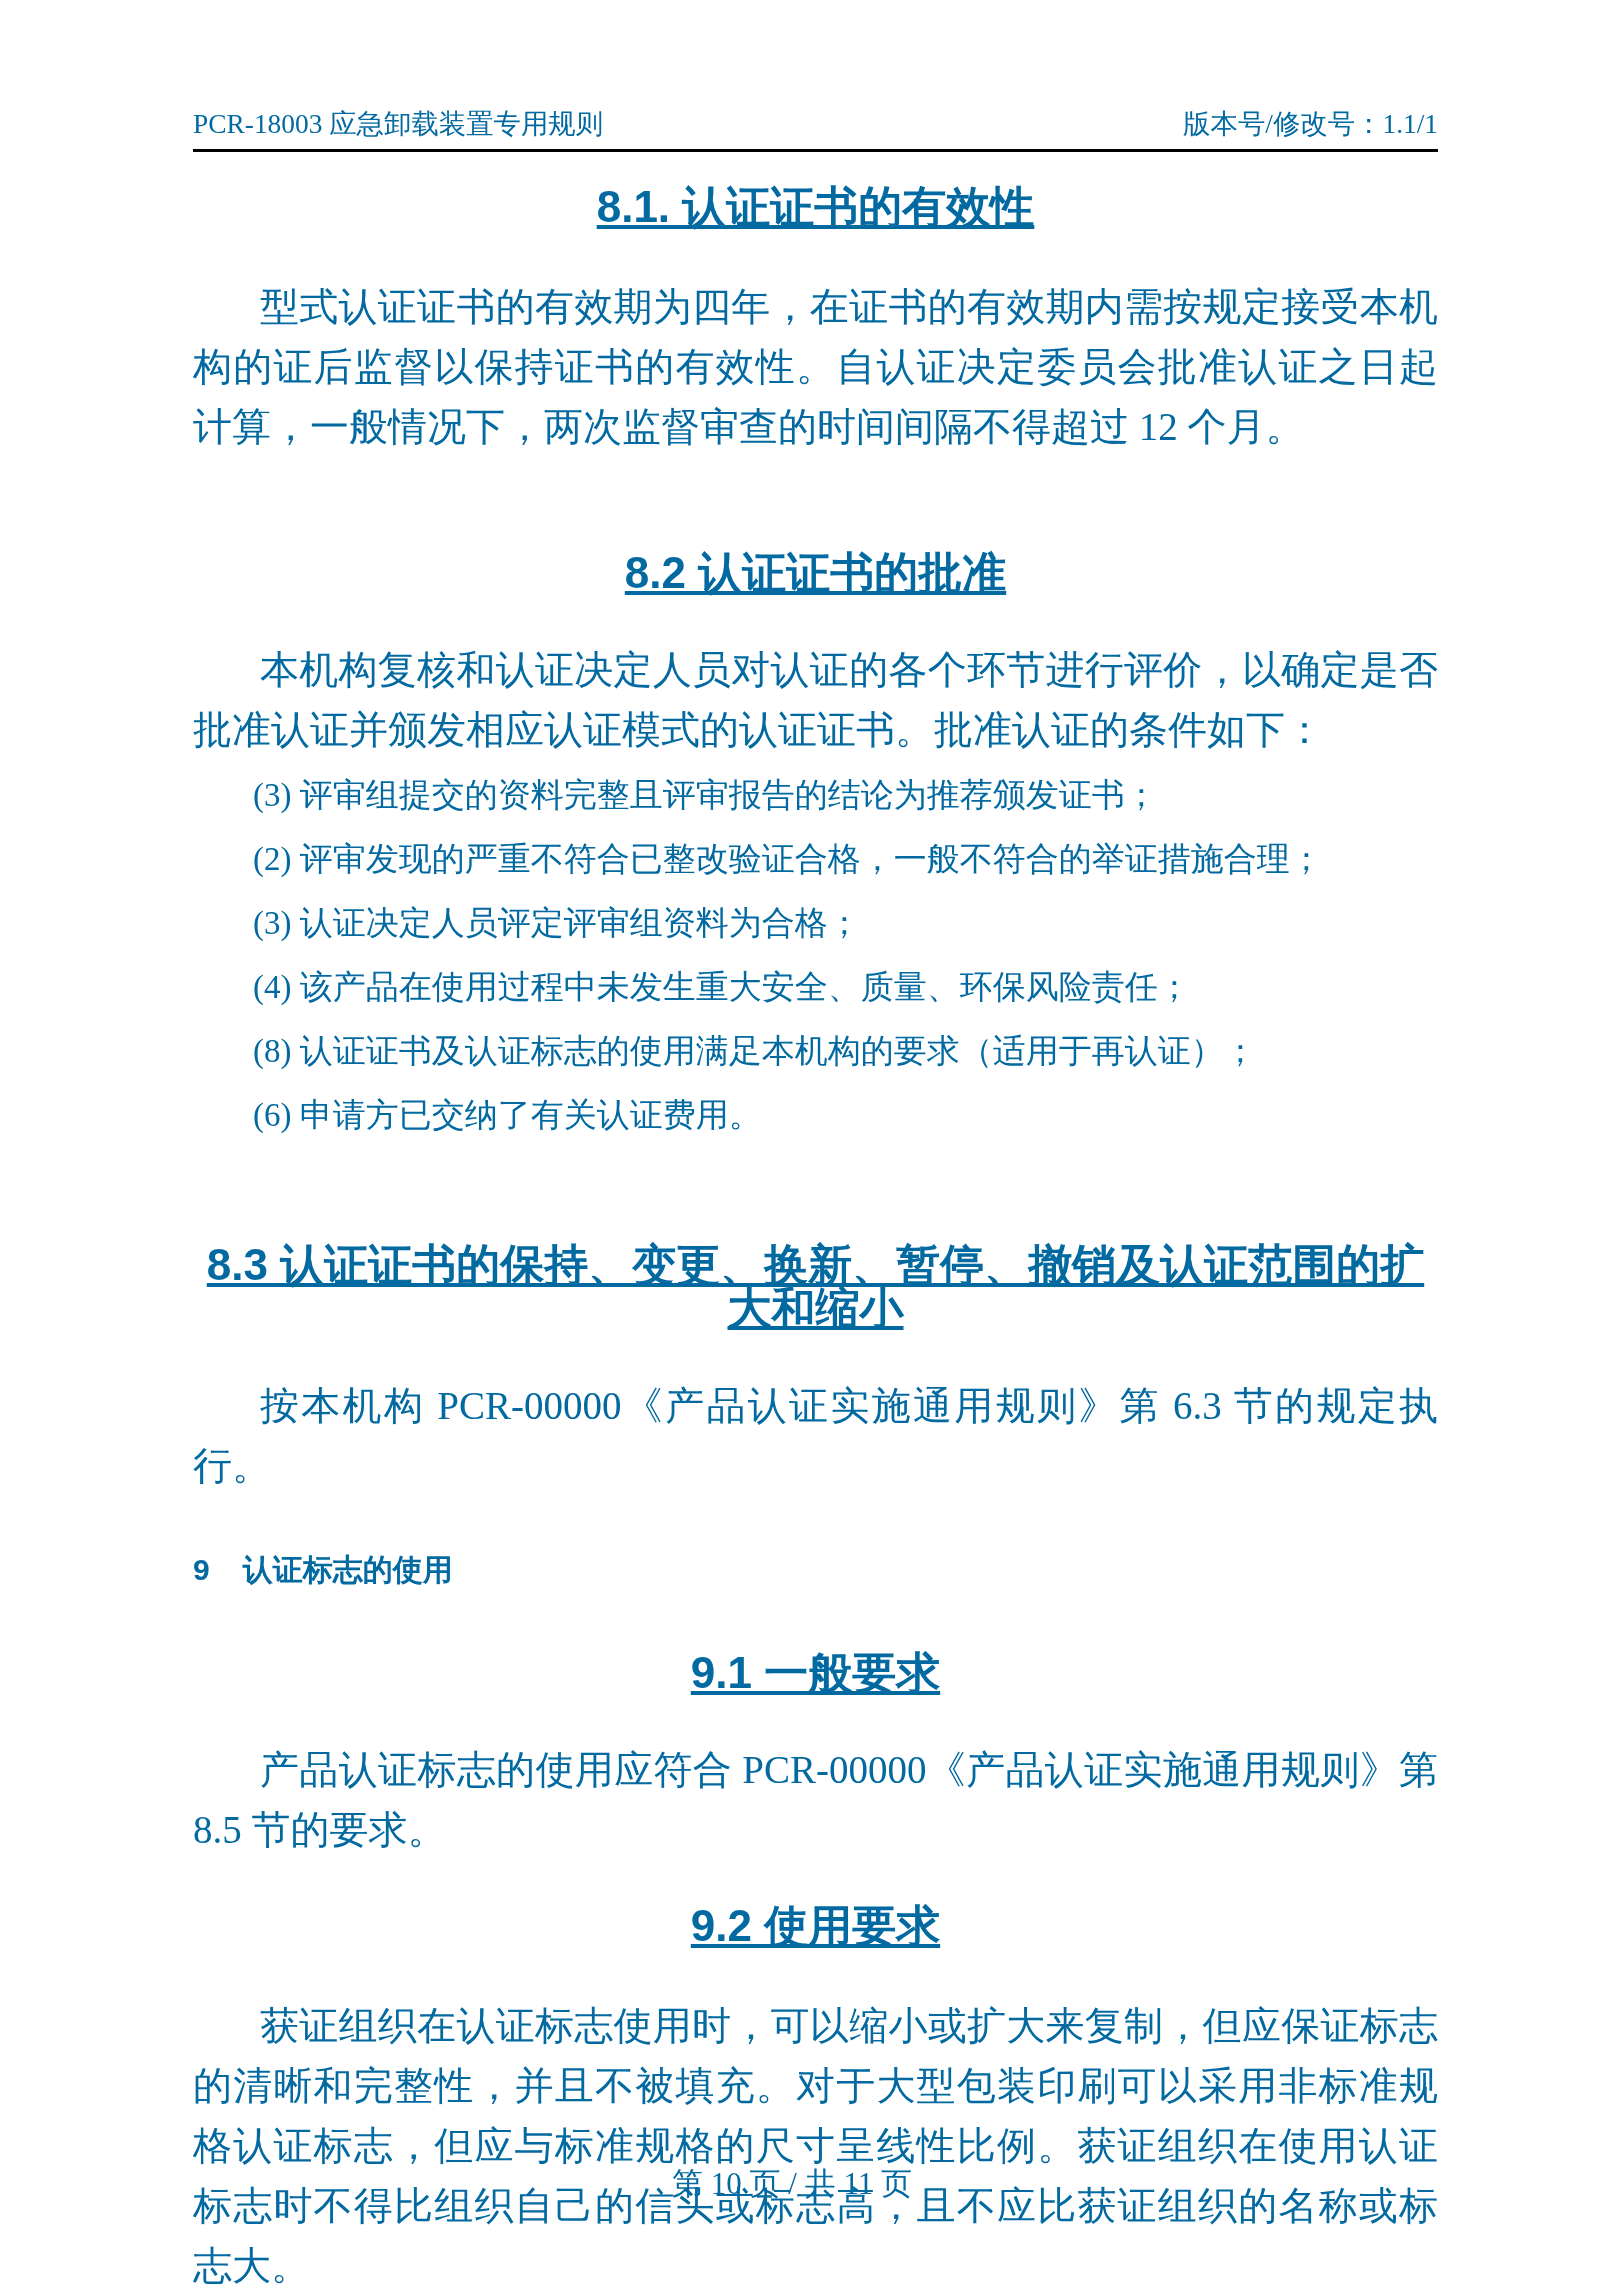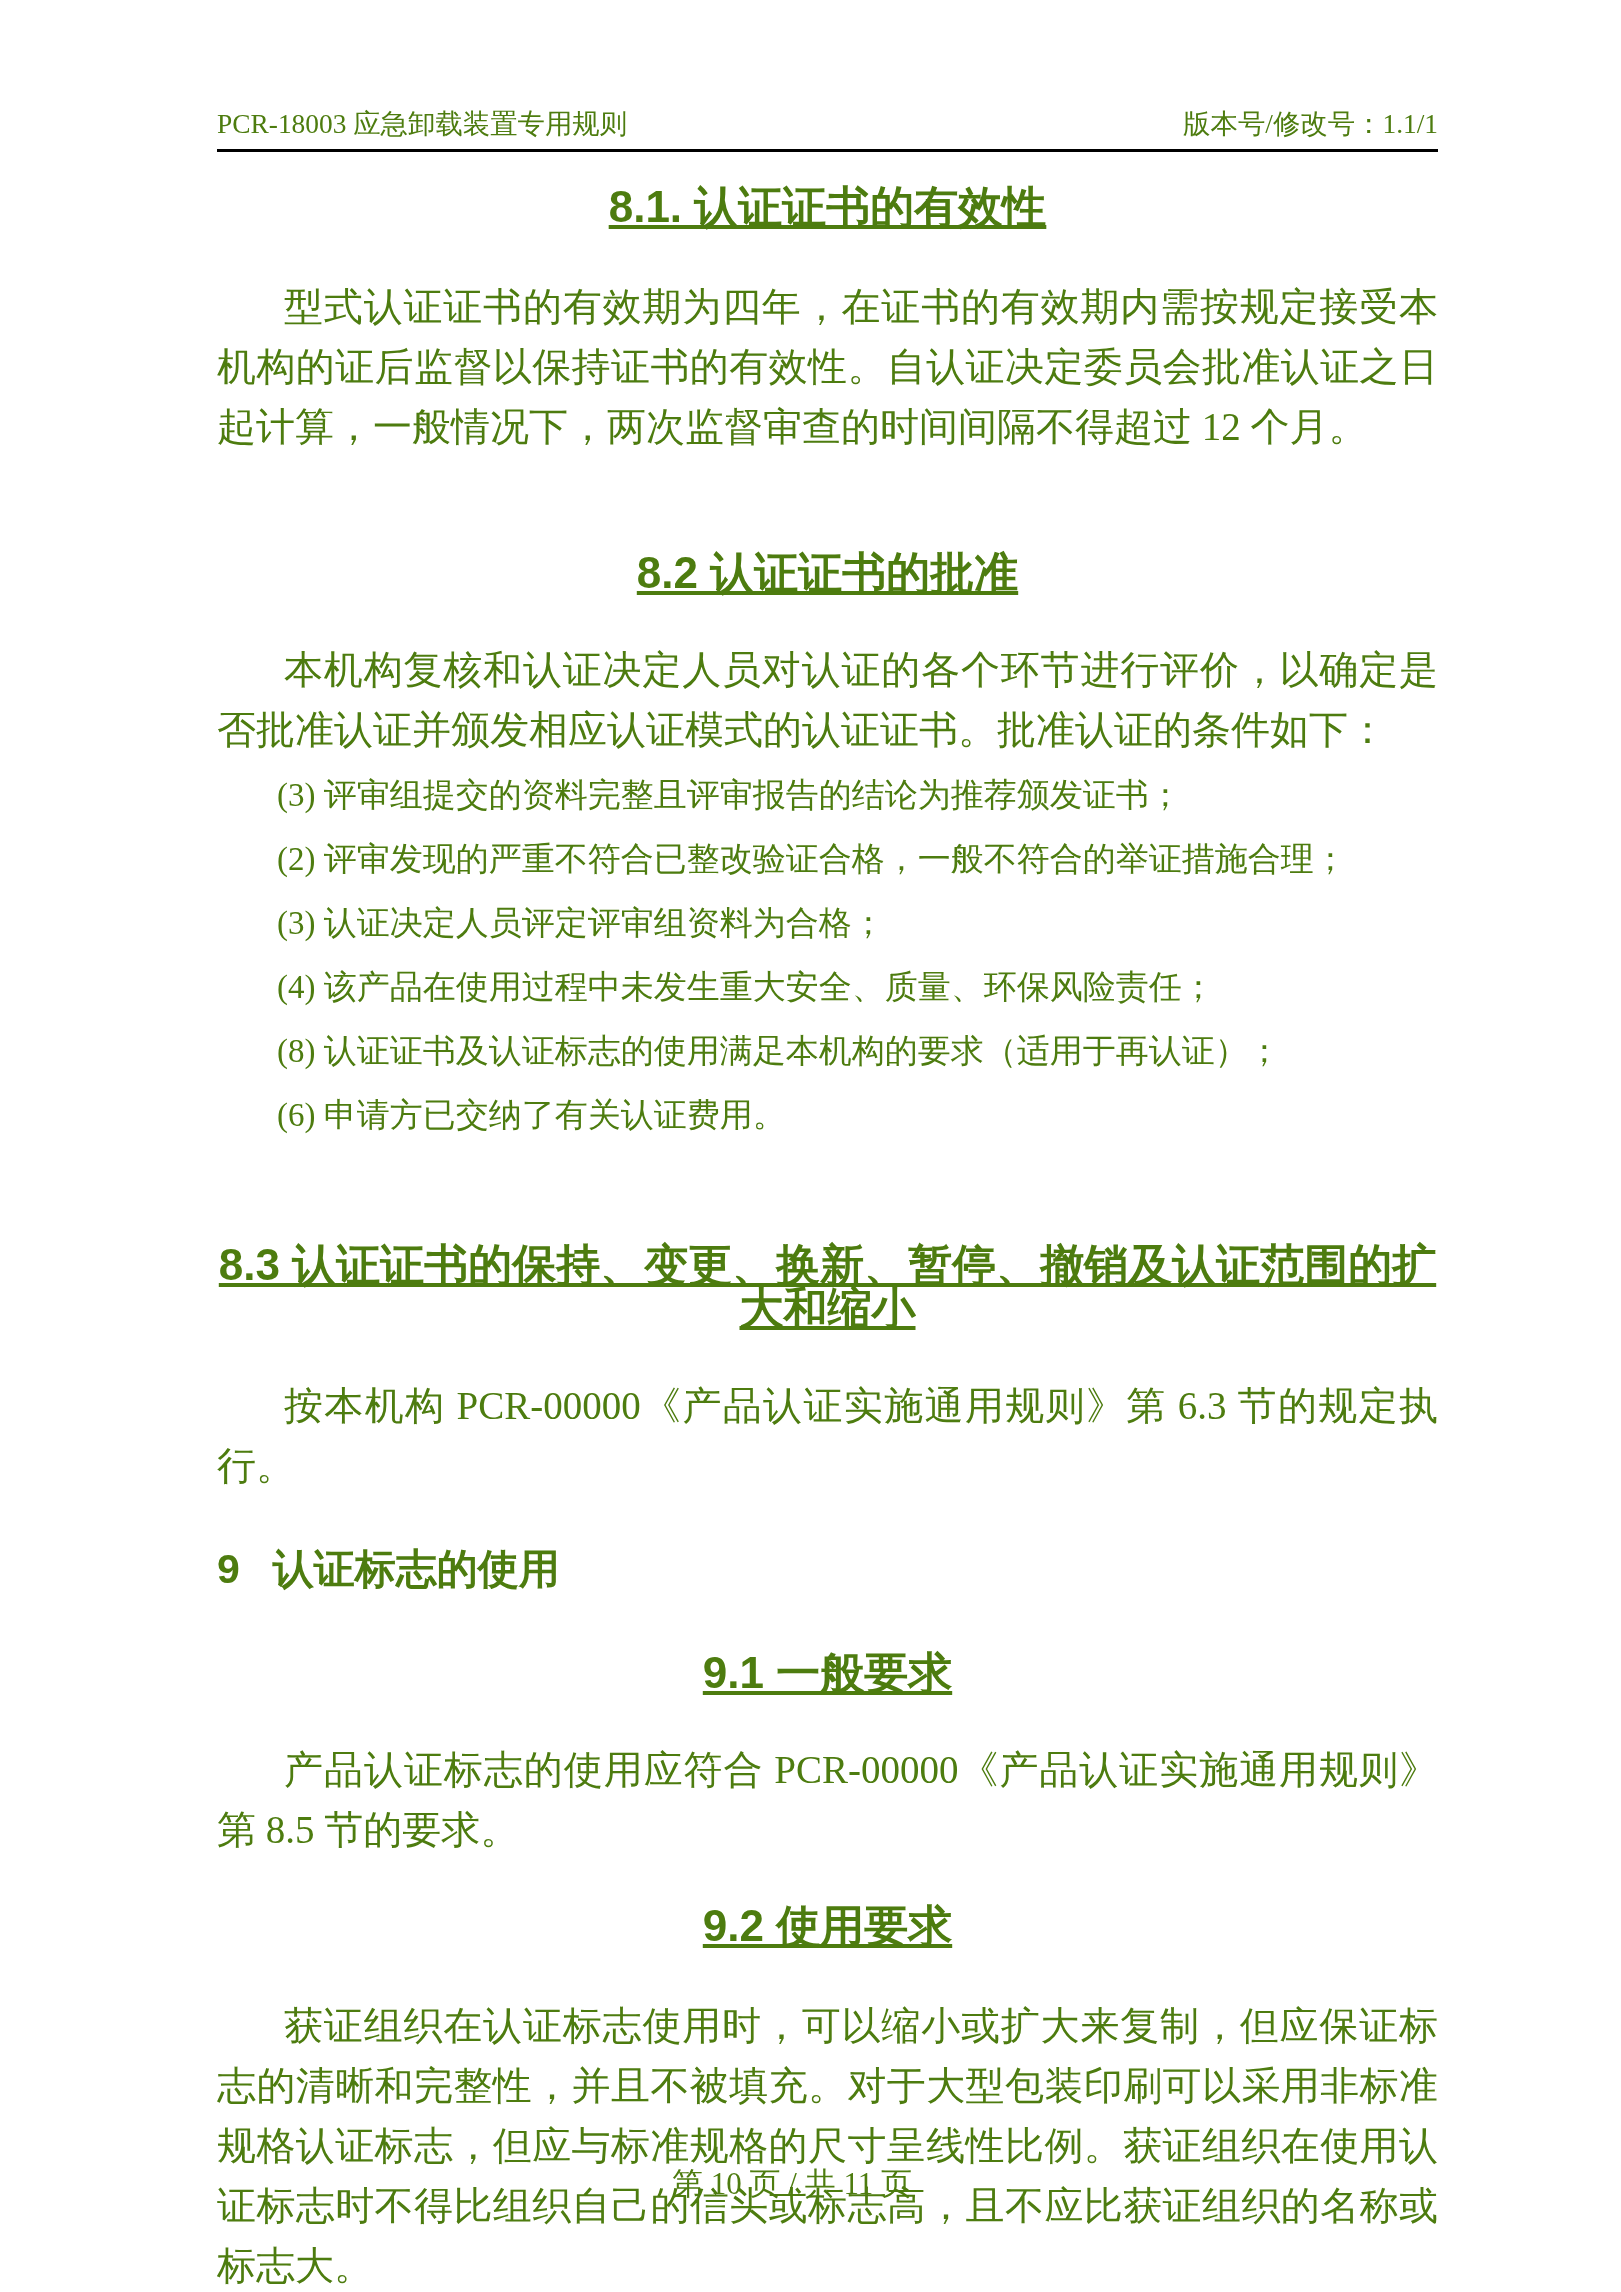--- a/index.html
+++ b/index.html
@@ -2,24 +2,23 @@
 <html><head>
 <meta charset="utf-8">
 <style>
   * { margin: 0; padding: 0; box-sizing: border-box; }
   html, body { background: #ffffff; }
   .page {
     position: relative;
     width: 1592px;
     height: 2293px;
     background: #ffffff;
-    color: #4d7c0f;
+    color: #0369a1;
     overflow: hidden;
     font-family: "Liberation Serif", "DejaVu Serif", serif;
-    padding-left: 24px;
   }
   .header {
     margin: 0 154px 0 193px;
     padding: 108px 0 7.8px 0;
     border-bottom: 3.9px solid #000000;
     display: flex;
     justify-content: space-between;
     align-items: flex-end;
     font-size: 27.4px;
     line-height: 33px;
@@ -30,21 +29,21 @@
     font-family: "Liberation Sans", "DejaVu Sans", sans-serif;
     font-weight: 700;
     font-size: 44px;
     line-height: 43px;
     text-align: center;
     text-decoration: underline;
   }
   .h-main {
     font-family: "Liberation Sans", "DejaVu Sans", sans-serif;
     font-weight: 700;
-    font-size: 41px;
+    font-size: 30px;
     line-height: 55px;
     margin-top: 46px;
   }
   .h-main .sec-title { margin-left: 33px; }
   .para {
     font-size: 39px;
     line-height: 60px;
     text-align: justify;
     text-indent: 67px;
   }

